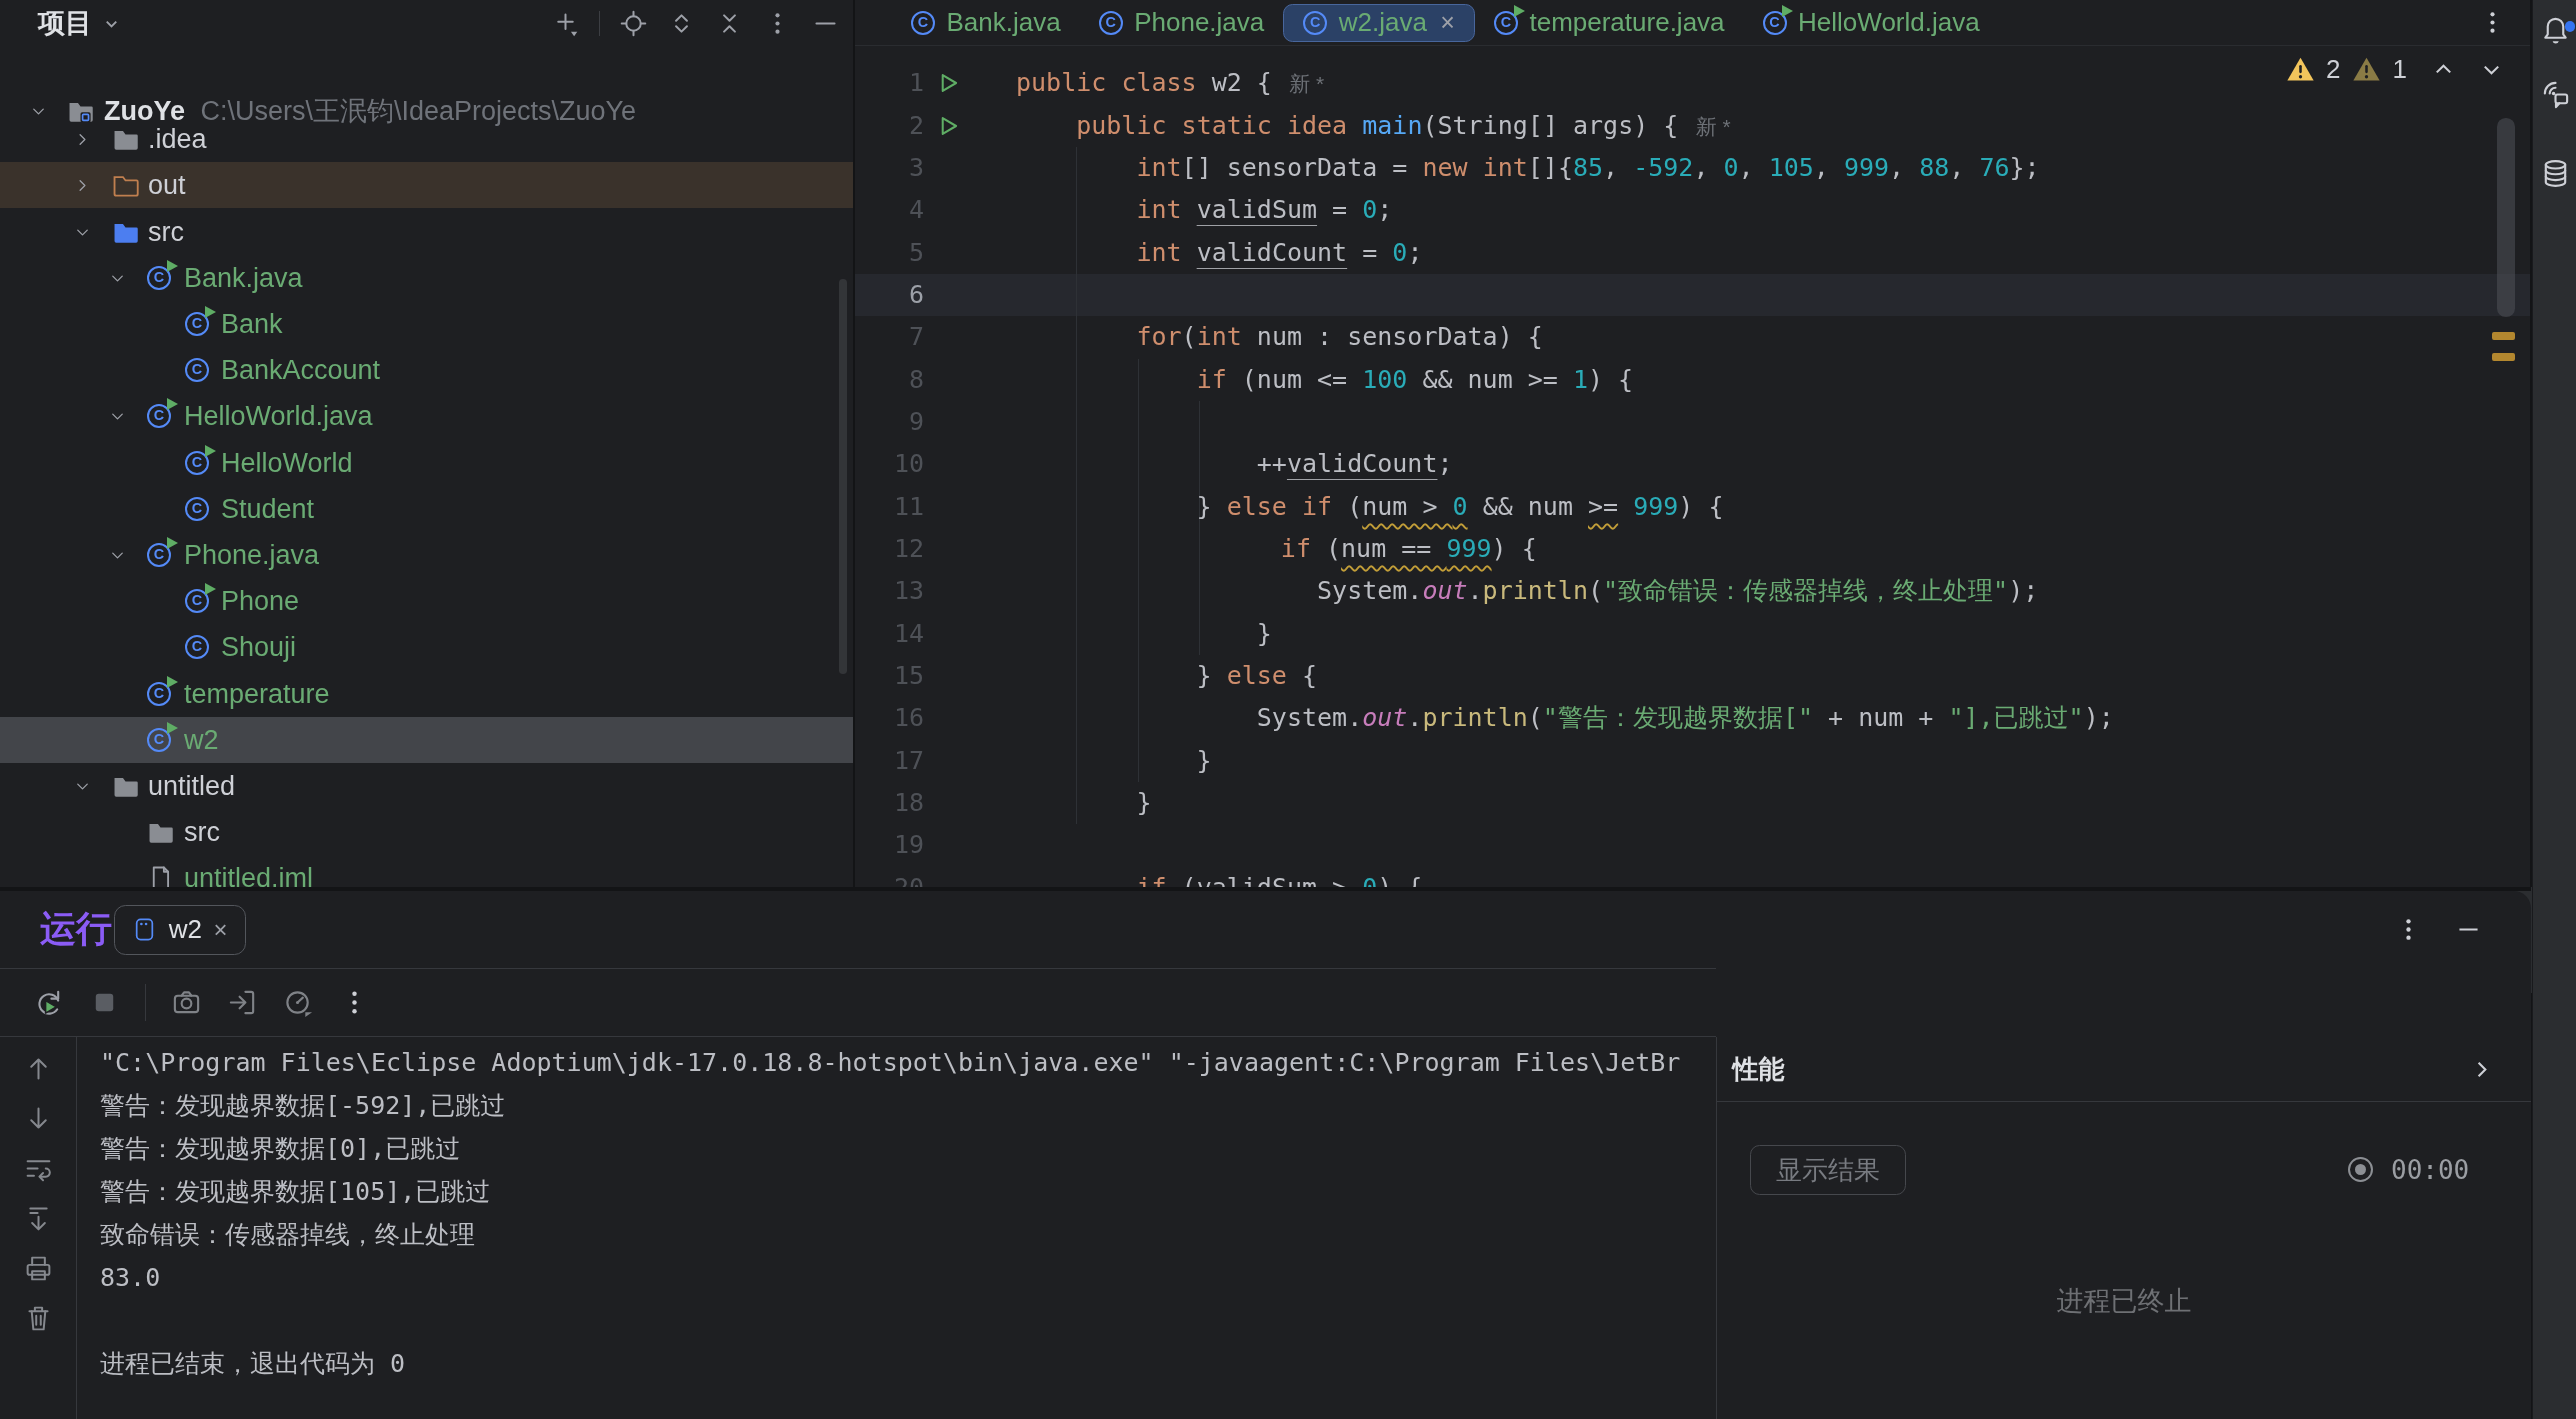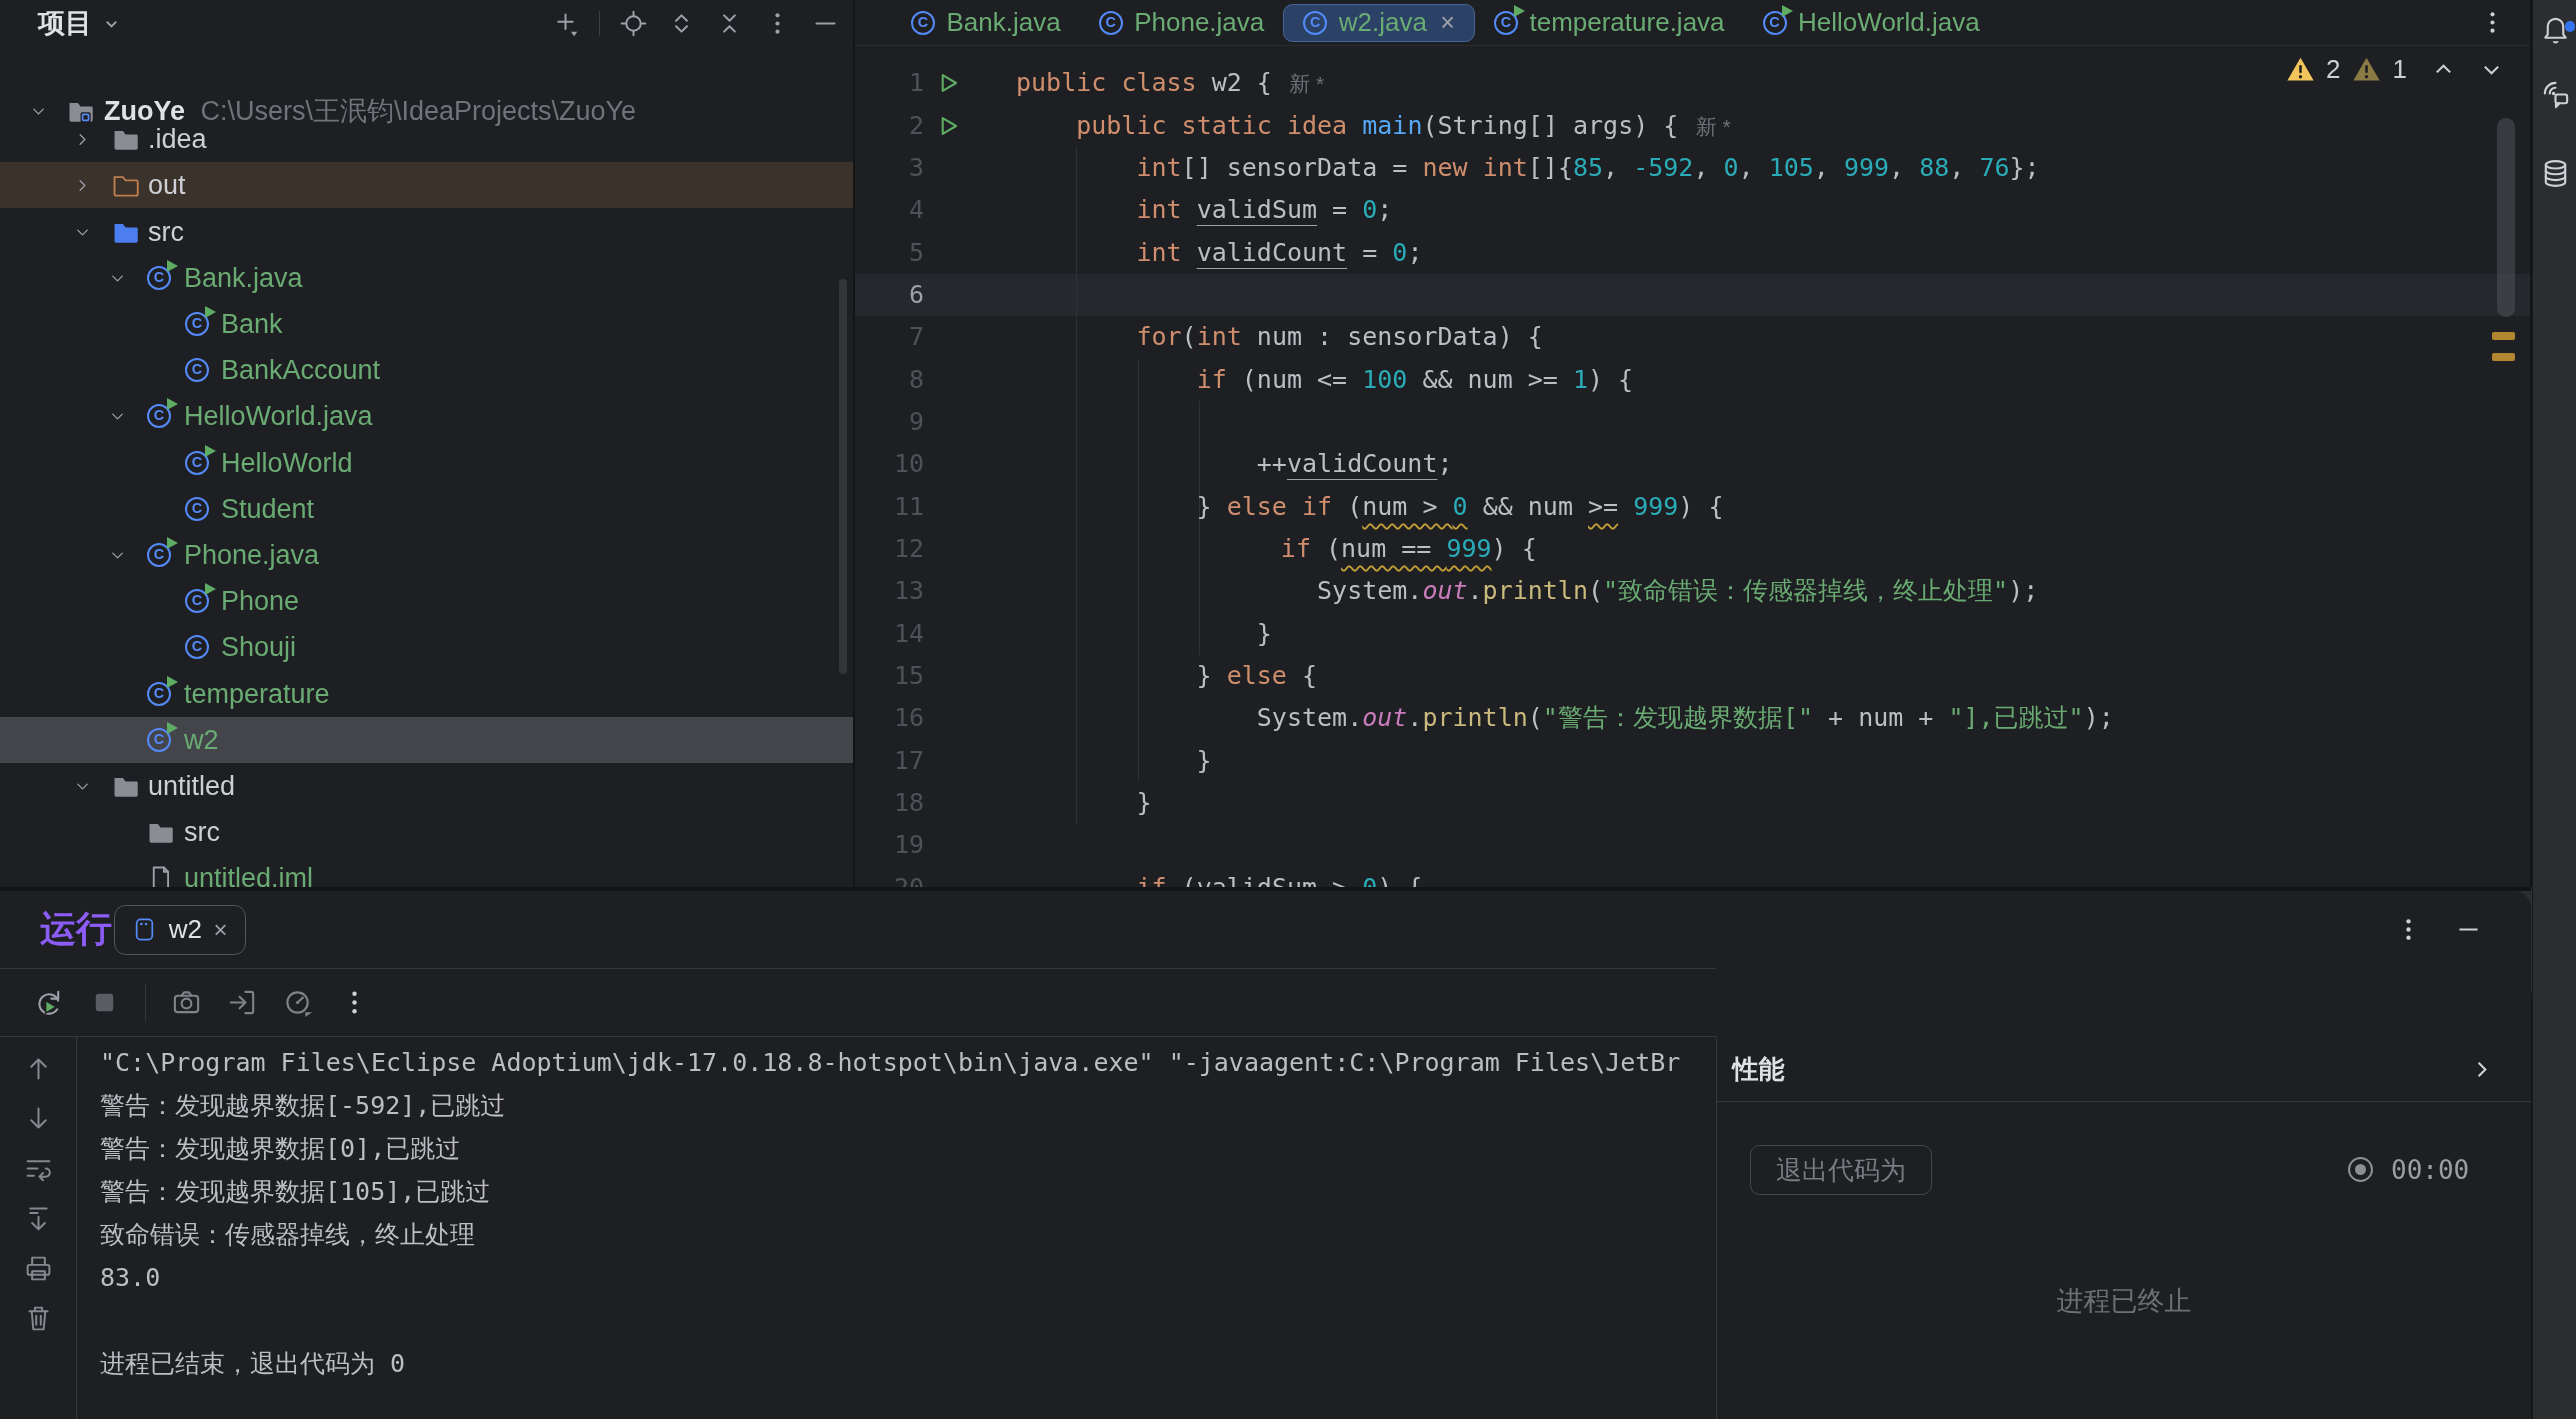--- a/index.html
+++ b/index.html
@@ -620,21 +620,21 @@
 
     <div class="perf-panel">
       <div class="perf-head">
         <span class="perf-title">性能</span>
         <span class="perf-chev">
           <svg viewBox="0 0 24 24" fill="none" stroke="currentColor" stroke-width="2.2">
               <path d="M9 5l7 7-7 7"></path>
             </svg>
         </span>
       </div>
-      <button class="perf-btn">退出代码为</button>
+      <button class="perf-btn">显示结果</button>
       <span class="perf-rec"></span>
       <span class="perf-timer">00:00</span>
       <div class="perf-status">进程已终止</div>
     </div>
   </section>
 
   <aside class="right-strip" id="right-strip">
       <span class="strip-ico" style="top: 13.5px; overflow: visible; position: absolute;">
         <svg viewBox="0 0 32 32" fill="none" stroke="currentColor" stroke-width="2.2" stroke-linecap="round" stroke-linejoin="round">
           <path d="M8 21v-8a8 8 0 0 1 16 0v8l2.5 3.5h-21z"></path>

